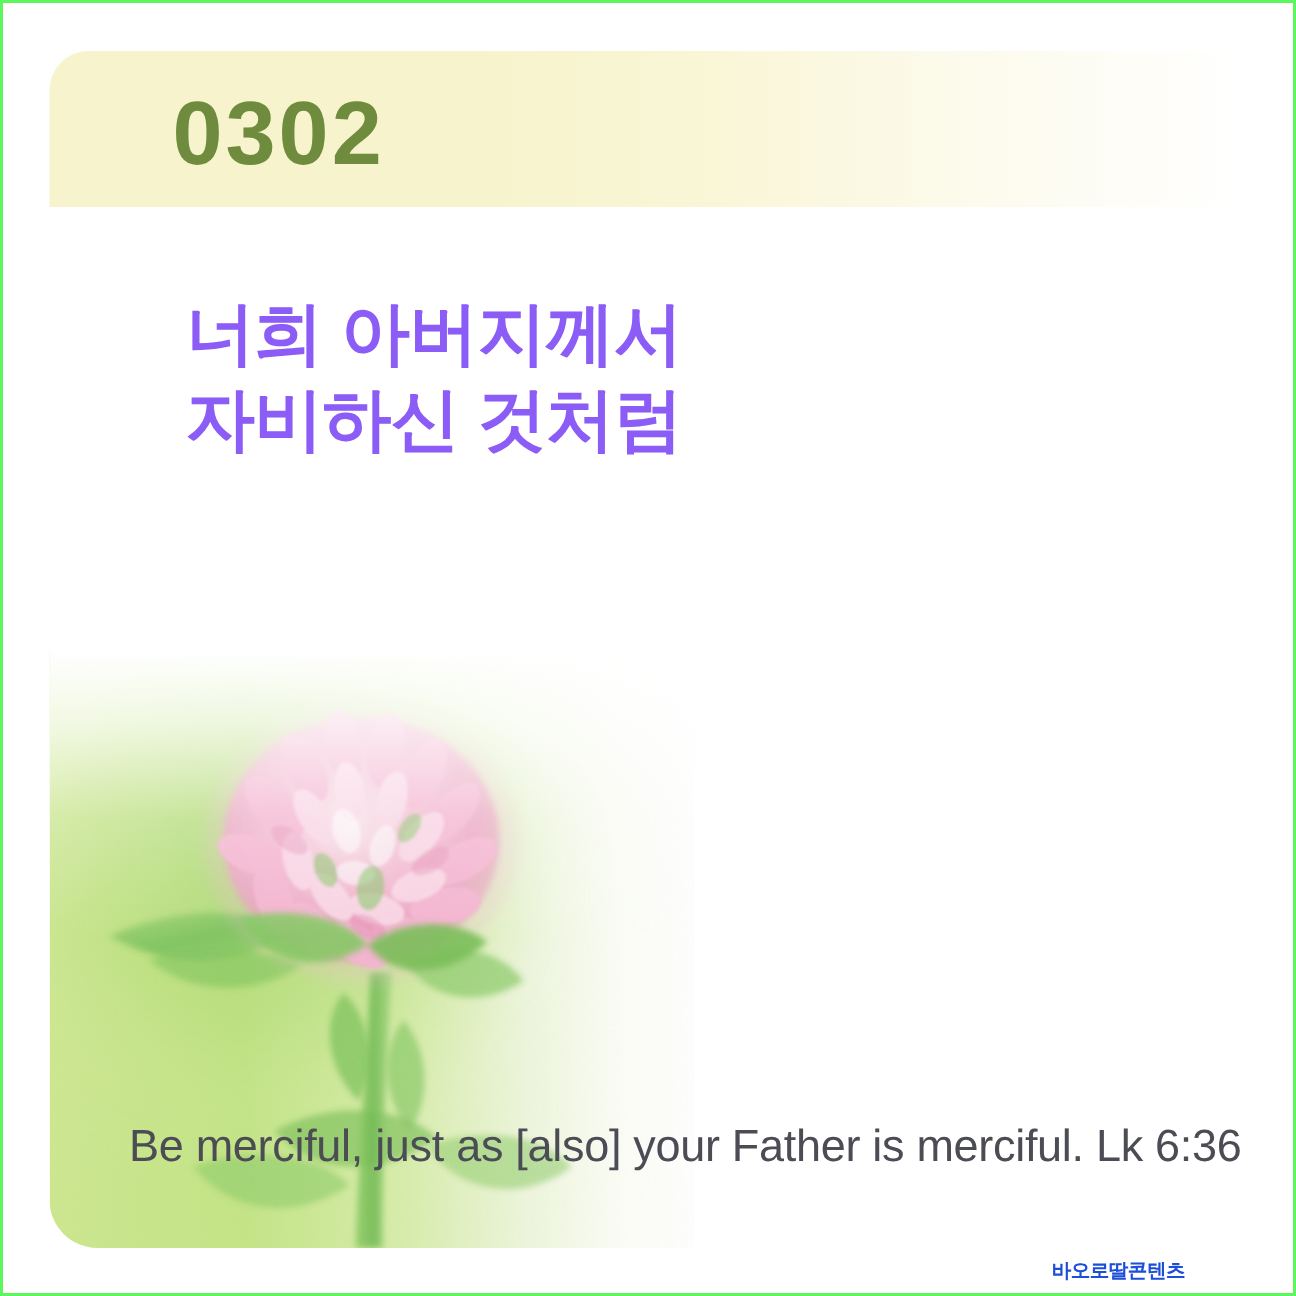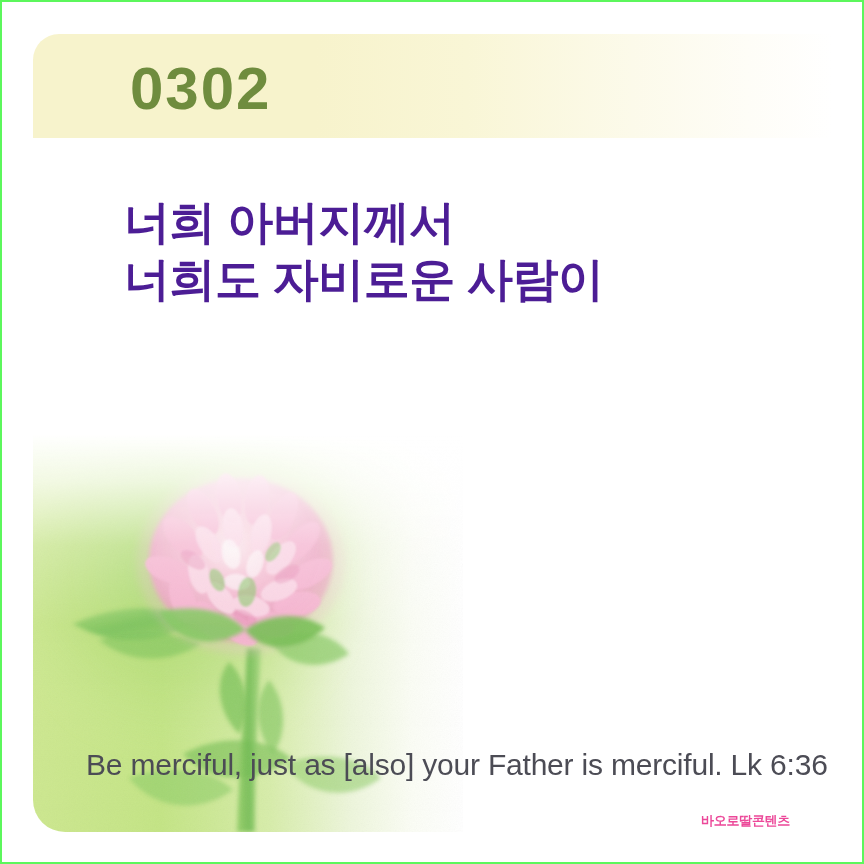--- a/index.html
+++ b/index.html
@@ -37,21 +37,21 @@
         to right,
         #f7f3cc 0%,
         #f7f3cc 34%,
         #f9f6d6 52%,
         #fcfaea 72%,
         #fefdf7 86%,
         #ffffff 96%);
   }
   #date-number {
     position: absolute;
-    left: 97px;
+    left: 82px;
     top: 3px;
     font-size: 60px;
     font-weight: bold;
     letter-spacing: 2px;
     color: #6f8c3e;
     line-height: 104px;
     white-space: nowrap;
   }
 
   
@@ -69,21 +69,21 @@
     width: 430px;
     height: 398px;
   }
 
   
   #verse-korean {
     position: absolute;
     left: 122px;
     top: 192px;
     width: 700px;
-    color: #4c1d95;
+    color: #8b5cf6;
     font-weight: bold;
     font-size: 46px;
     line-height: 57px;
     letter-spacing: -0.5px;
     white-space: nowrap;
   }
   #verse-korean .kline { display: block; }
   #verse-korean .ref {
     font-size: 25px;
     font-weight: bold;
@@ -101,24 +101,24 @@
     font-size: 30px;
     color: #4c4c55;
     letter-spacing: -0.2px;
     white-space: nowrap;
   }
 
   
   #credit {
     position: absolute;
     right: 72px;
-    top: 810px;
+    top: 836px;
     font-size: 13px;
     font-weight: bold;
-    color: #ec4899;
+    color: #1d4ed8;
     letter-spacing: -0.3px;
     white-space: nowrap;
   }
 </style>
 </head>
 <body>
 
 <div id="card">
 
   <div id="date-banner">
@@ -255,20 +255,20 @@
 
       <rect x="0" y="0" width="430" height="398" filter="url(#paperGrain)" opacity="0.5"></rect>
 
       <rect x="0" y="0" width="430" height="398" fill="url(#gVert)"></rect>
       <rect x="250" y="0" width="180" height="398" fill="url(#gHoriz)" opacity="0.0"></rect>
     </svg>
   </div>
 
   <div id="verse-korean">
     <span class="kline">너희 아버지께서</span>
-    <span class="kline">너희도  자비로운 사람이</span>
+    <span class="kline">자비하신 것처럼</span>
   </div>
 
   <div id="verse-english">Be merciful, just as [also] your Father is merciful. Lk 6:36</div>
 
   <div id="credit">바오로딸콘텐츠</div>
 
 </div>
 
 </body></html>

